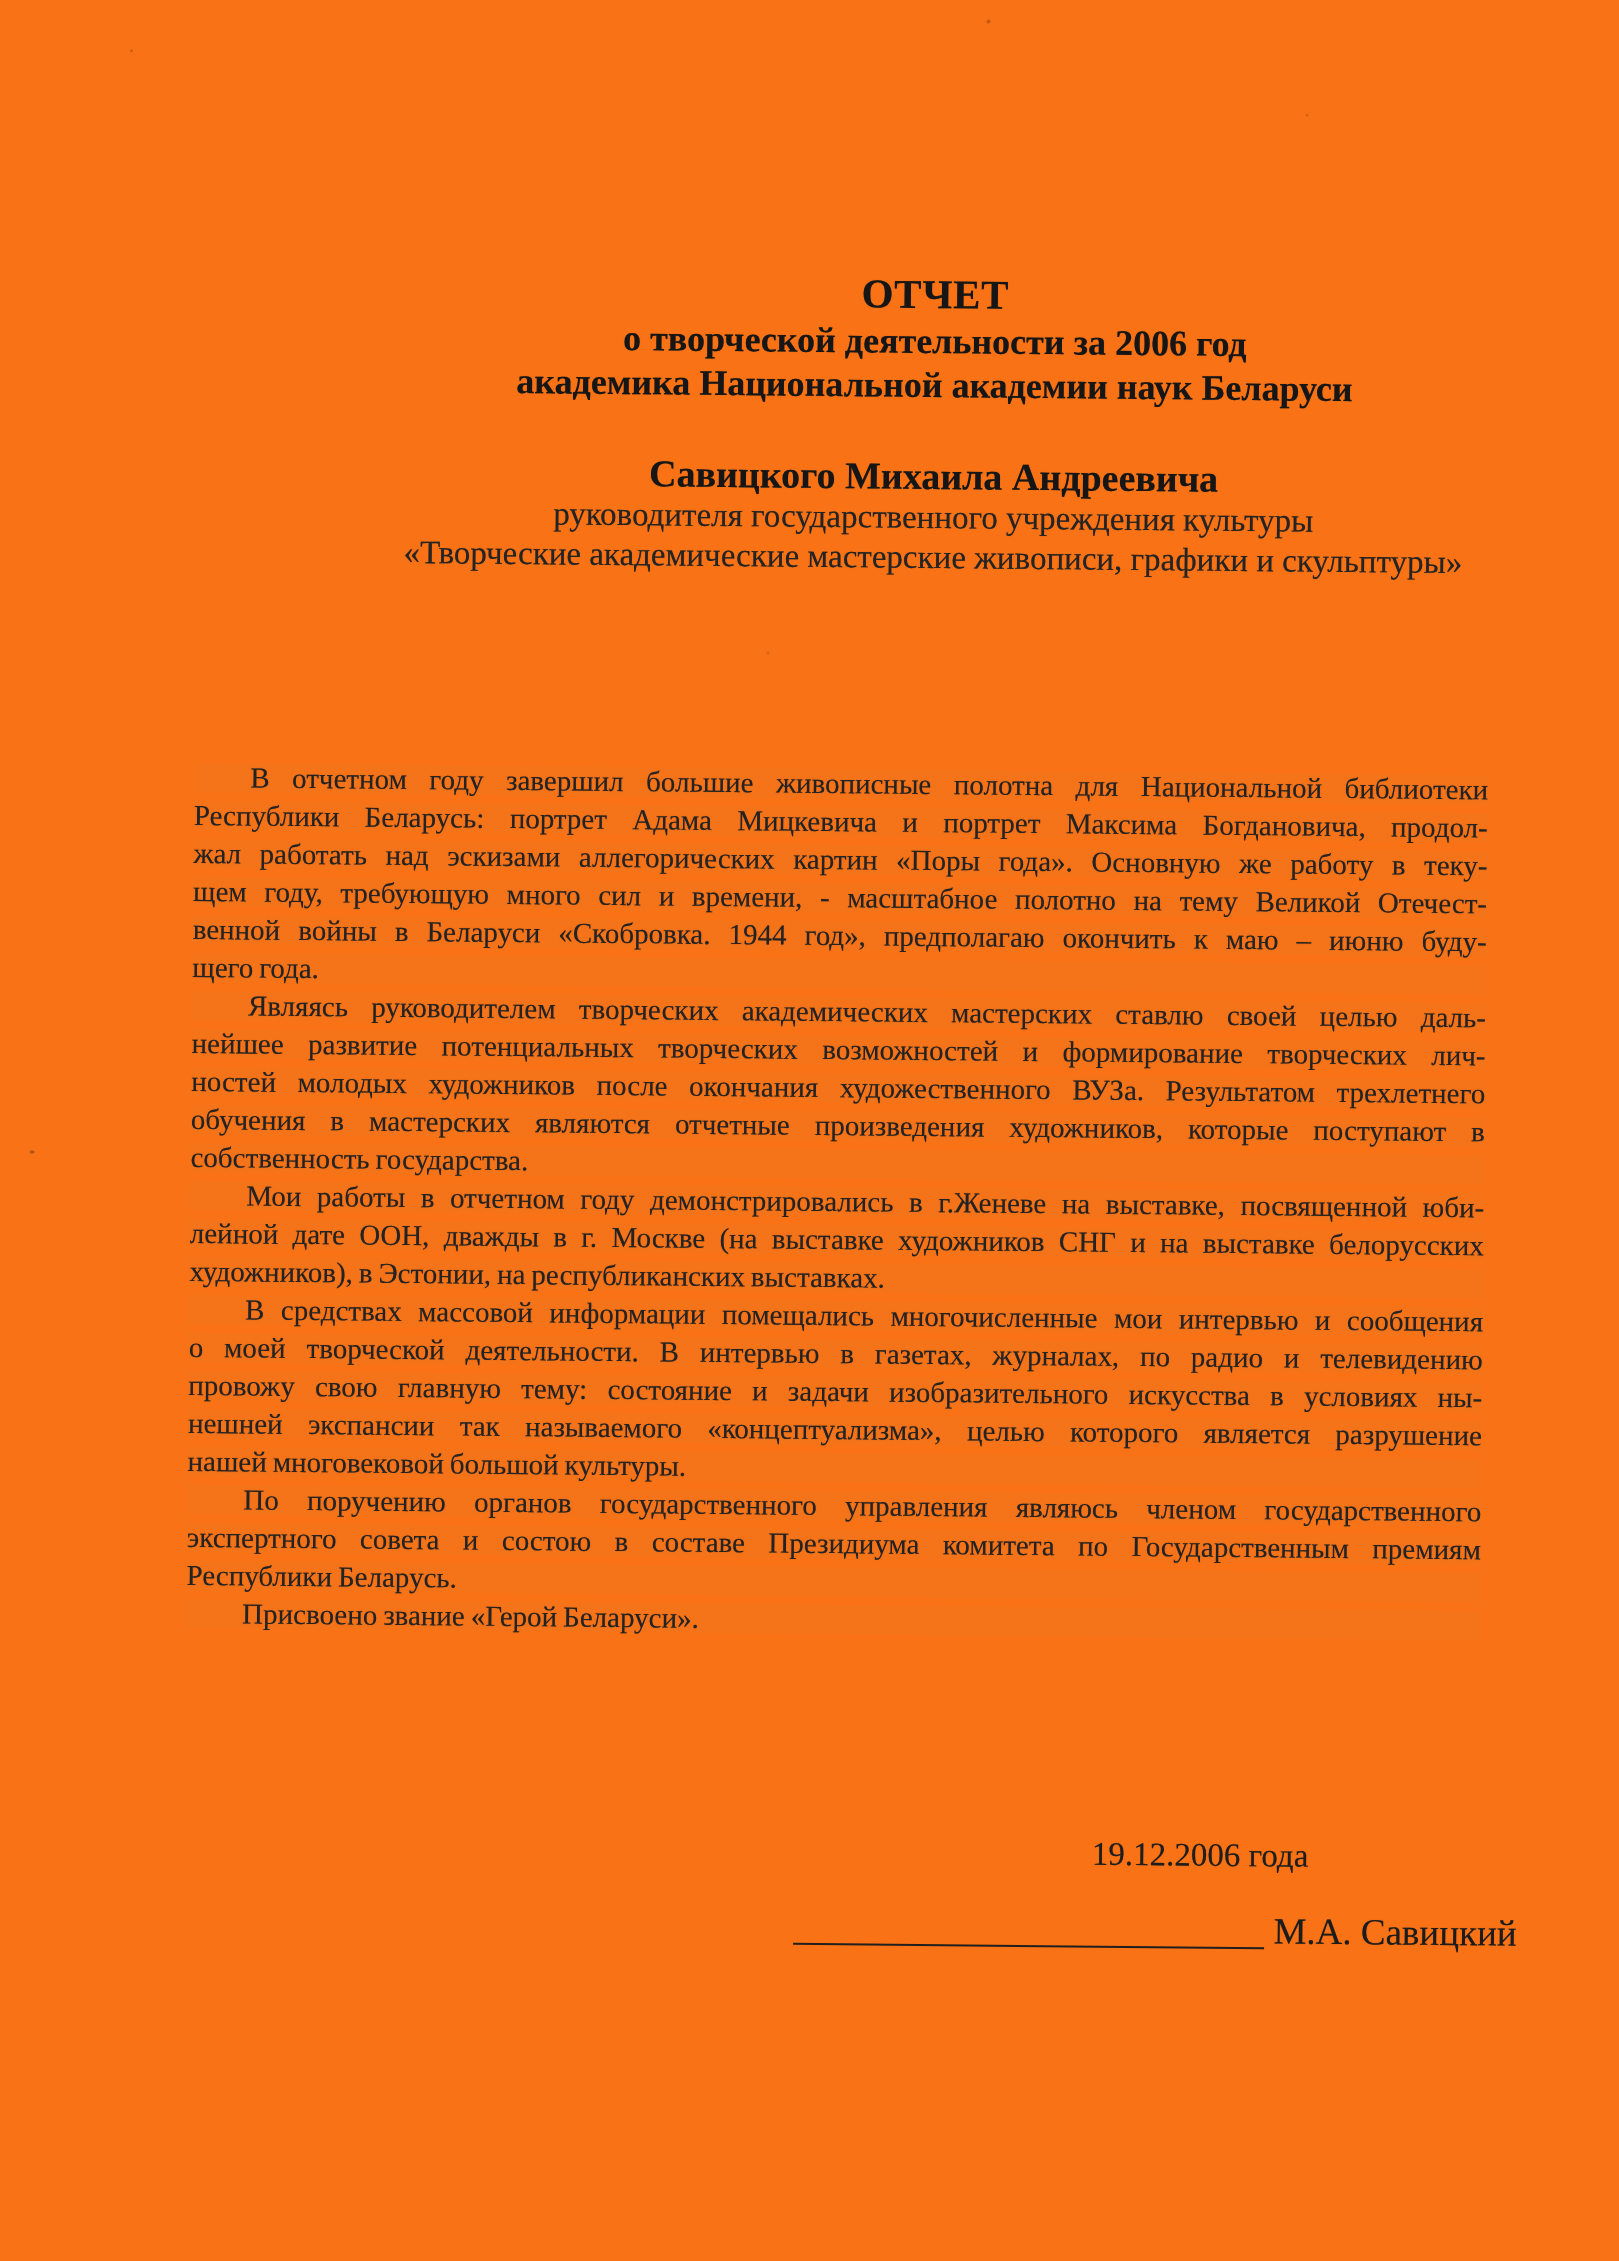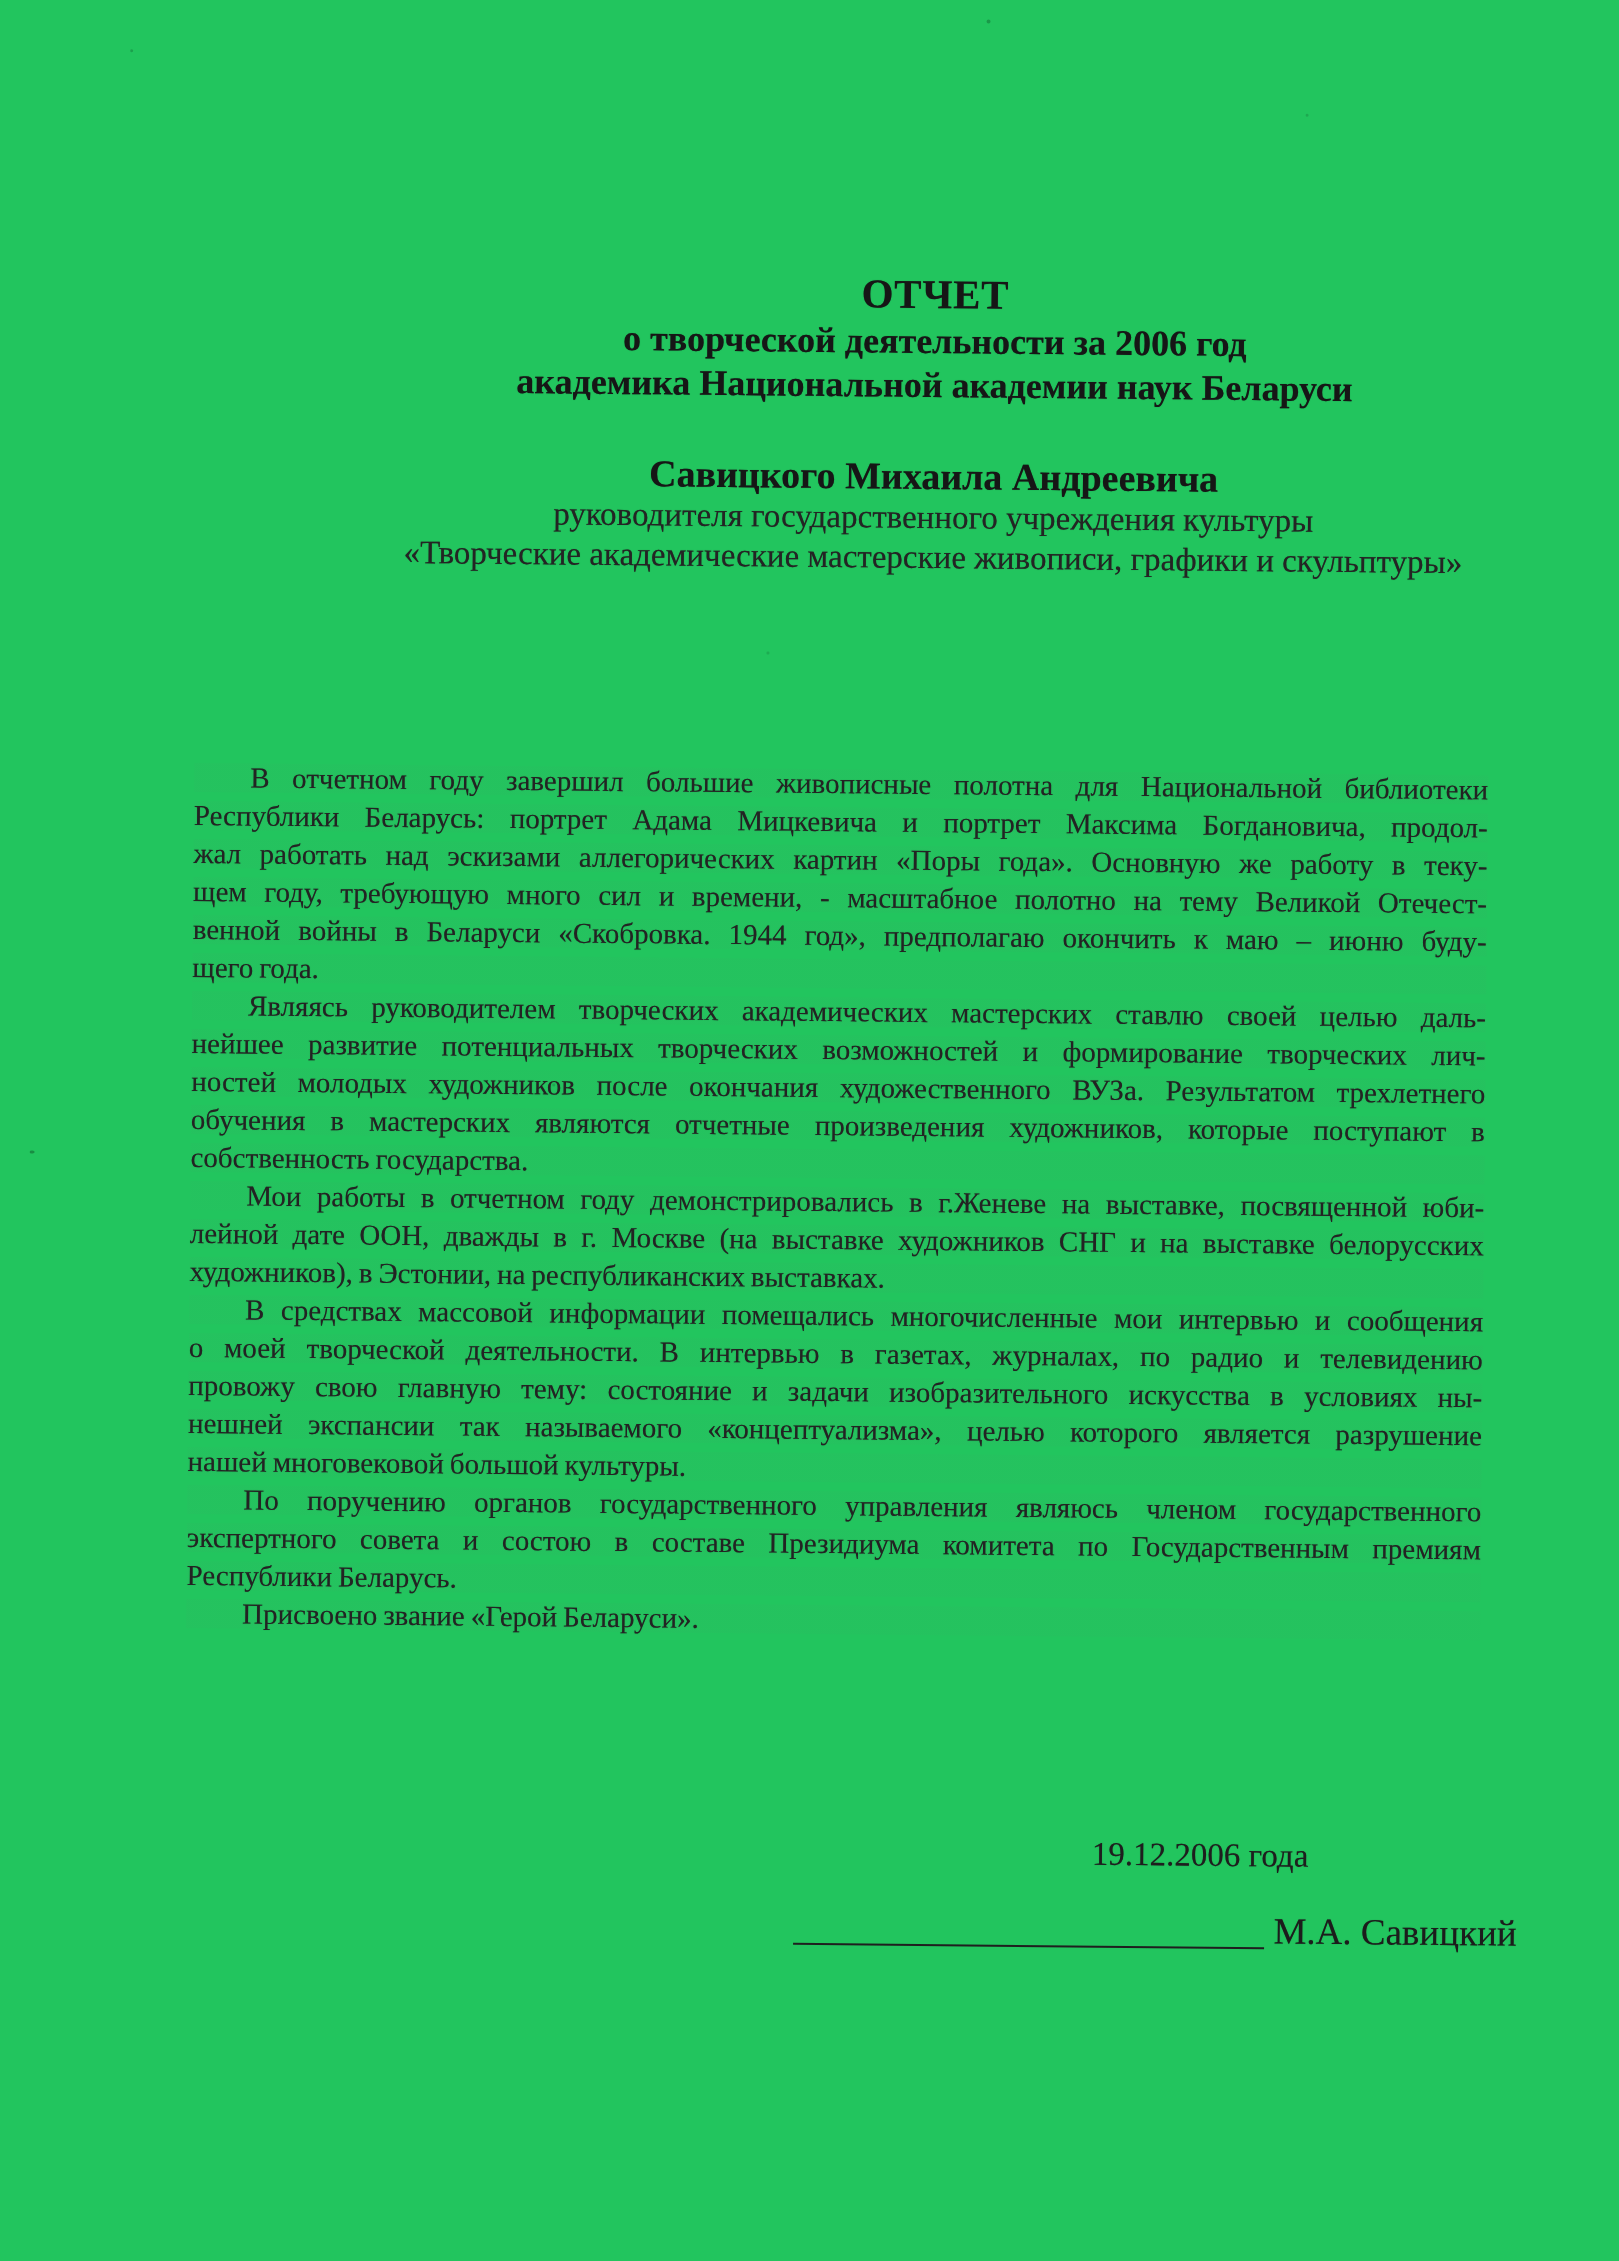--- a/index.html
+++ b/index.html
@@ -1,21 +1,21 @@
 <!DOCTYPE html>
 <html lang="ru" style="font-size:10.6px"><head>
 <meta charset="utf-8">
 <title>ОТЧЕТ — scanned document</title>
 <style>
   html, body { margin: 0; padding: 0; background: #ffffff; }
   .page {
     position: relative;
     width: 1620px;
     height: 2261px;
-    background: #22c55e;
+    background: #f97316;
     overflow: hidden;
     font-family: "Liberation Serif", "DejaVu Serif", serif;
     color: #222222;
   }
   
   .tilt {
     position: absolute;
     inset: 0;
     transform: rotate(0.55deg);
     transform-origin: 927px 285px;

